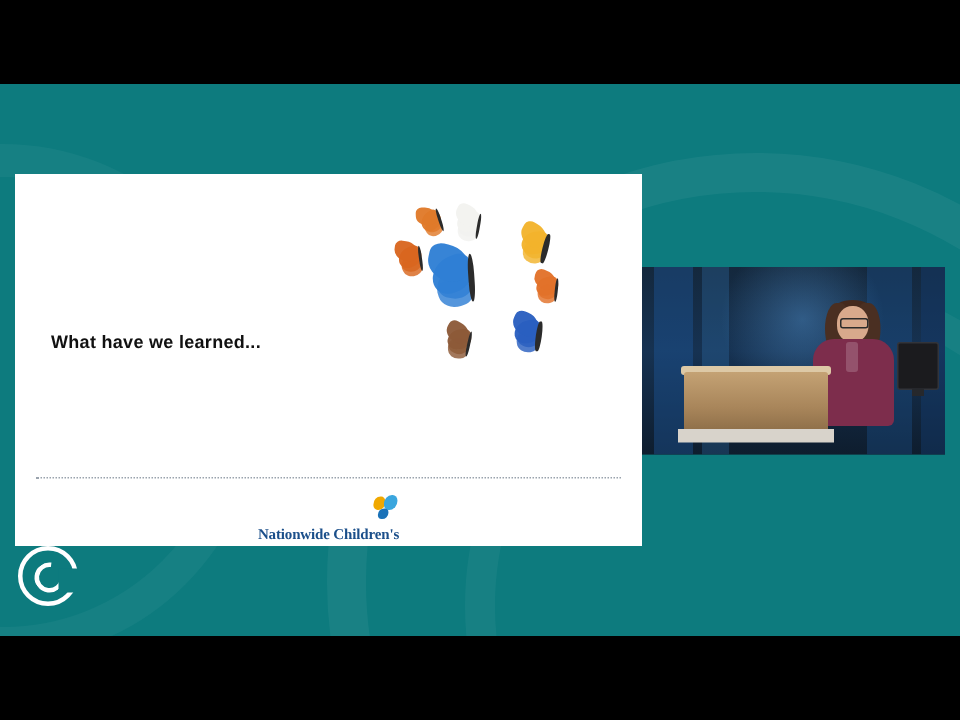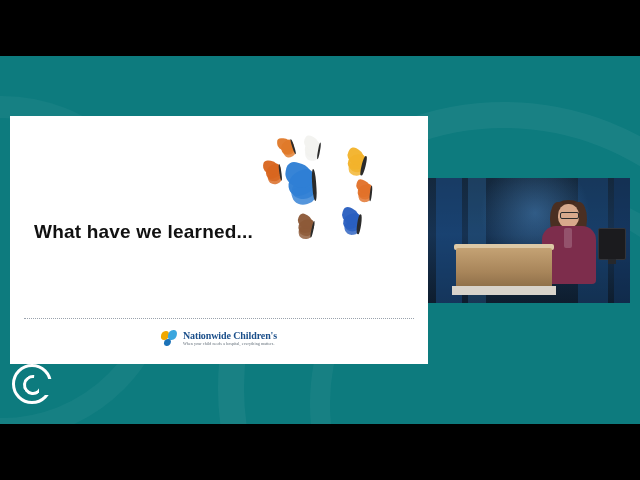--- a/index.html
+++ b/index.html
@@ -77,21 +77,21 @@
     width: 418px;
     height: 248px;
     background: #ffffff;
     z-index: 10;
     overflow: hidden;
   }
   #slide-title {
     position: absolute;
     left: 24px;
     top: 105px;
-    font-size: 19px;
+    font-size: 12px;
     font-weight: bold;
     color: #111111;
     letter-spacing: 0.2px;
     white-space: nowrap;
   }
 
   
   #butterflies {
     position: absolute;
     left: 248px;
@@ -125,23 +125,24 @@
     border-top: 1px dotted #9aa3ad;
   }
 
   
   #slide-logo {
     position: absolute;
     left: 50%;
     transform: translateX(-50%);
     top: 214px;
     display: flex;
-    align-items: center;
+    align-items: flex-end;
     gap: 5px;
     white-space: nowrap;
+    flex-direction: column;
   }
   #slide-logo .mark {
     position: relative;
     width: 17px;
     height: 17px;
   }
   #slide-logo .mark span {
     position: absolute;
     border-radius: 60% 35% 60% 35%;
   }

